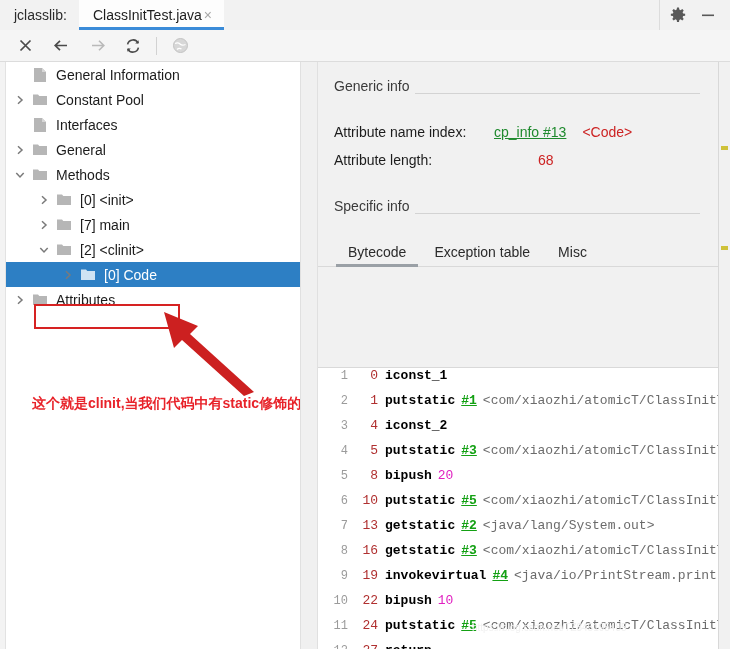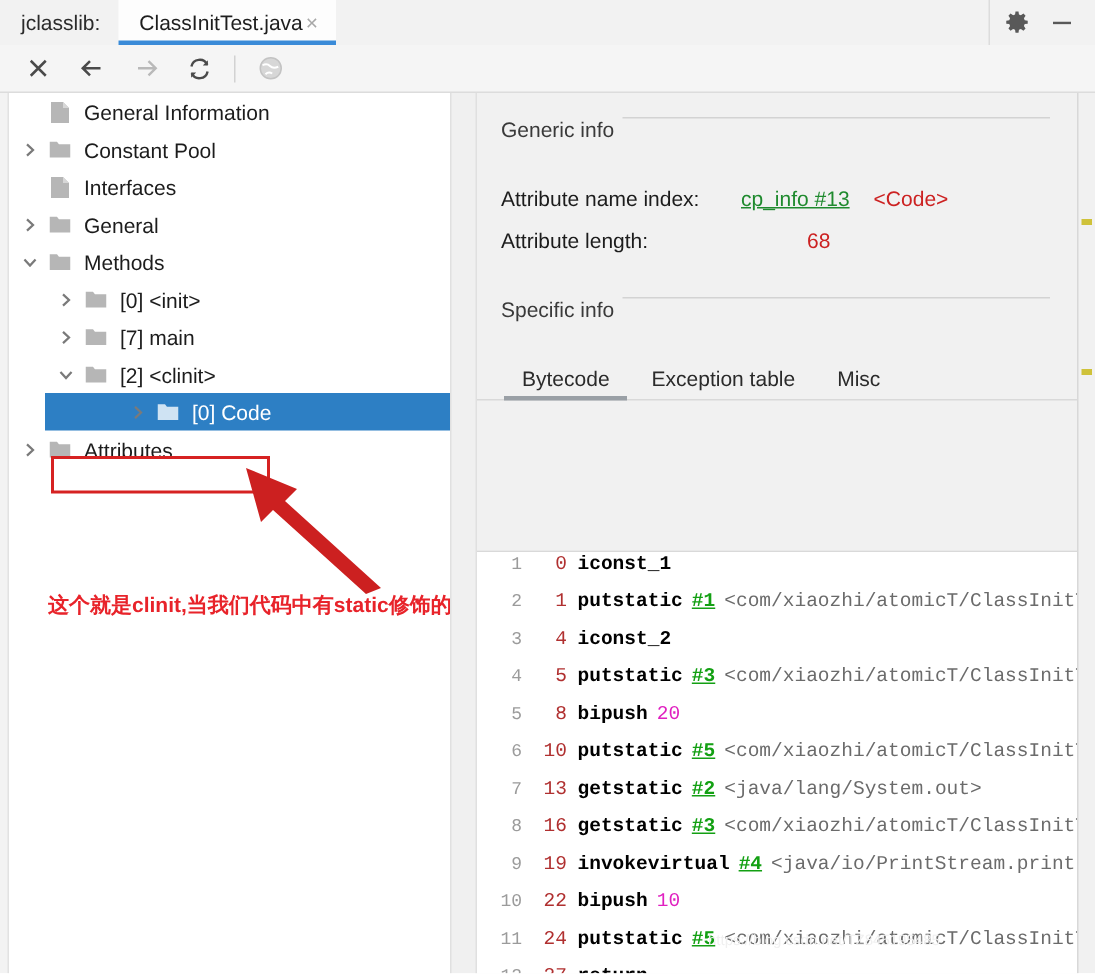--- a/index.html
+++ b/index.html
@@ -113,21 +113,21 @@
   .chev {
     width: 20px; display: flex; align-items: center; justify-content: center;
     color: #7a7a7a; flex: 0 0 20px;
   }
   .chev svg { display: block; }
   .ficon { flex: 0 0 20px; display: flex; align-items: center; justify-content: center; }
   .tlabel { margin-left: 6px; white-space: nowrap; }
 
   .indent-1 { padding-left: 4px; }
   .indent-2 { padding-left: 28px; }
-  .indent-3 { padding-left: 52px; margin-left: 24px; }
+  .indent-3 { padding-left: 52px; }
 
   .clinit-box {
     position: absolute;
     left: 28px; top: 242px; width: 146px; height: 25px;
     border: 2px solid #d62222;
     box-sizing: border-box;
     pointer-events: none;
   }
   .annotation {
     position: absolute;
@@ -136,21 +136,21 @@
     color: #e8232a;
     white-space: nowrap;
     letter-spacing: 0px;
   }
   .arrow-svg {
     position: absolute; left: 150px; top: 248px; pointer-events: none;
   }
 
   
   .sec-head {
-    display: flex; align-items: flex-start; gap: 6px;
+    display: flex; align-items: flex-end; gap: 6px;
     font-size: 14px; color: #3a3a3a;
     padding: 0 18px 0 16px;
   }
   .sec-line { flex: 1; height: 1px; background: #d3d3d3; }
 
   .kv { display: flex; font-size: 14px; padding-left: 16px; }
   .kv .k { color: #1c1c1c; width: 160px; }
   .kv .v-link {
     color: #1f8a2e; text-decoration: underline; margin-right: 16px; text-align: center;
   }

